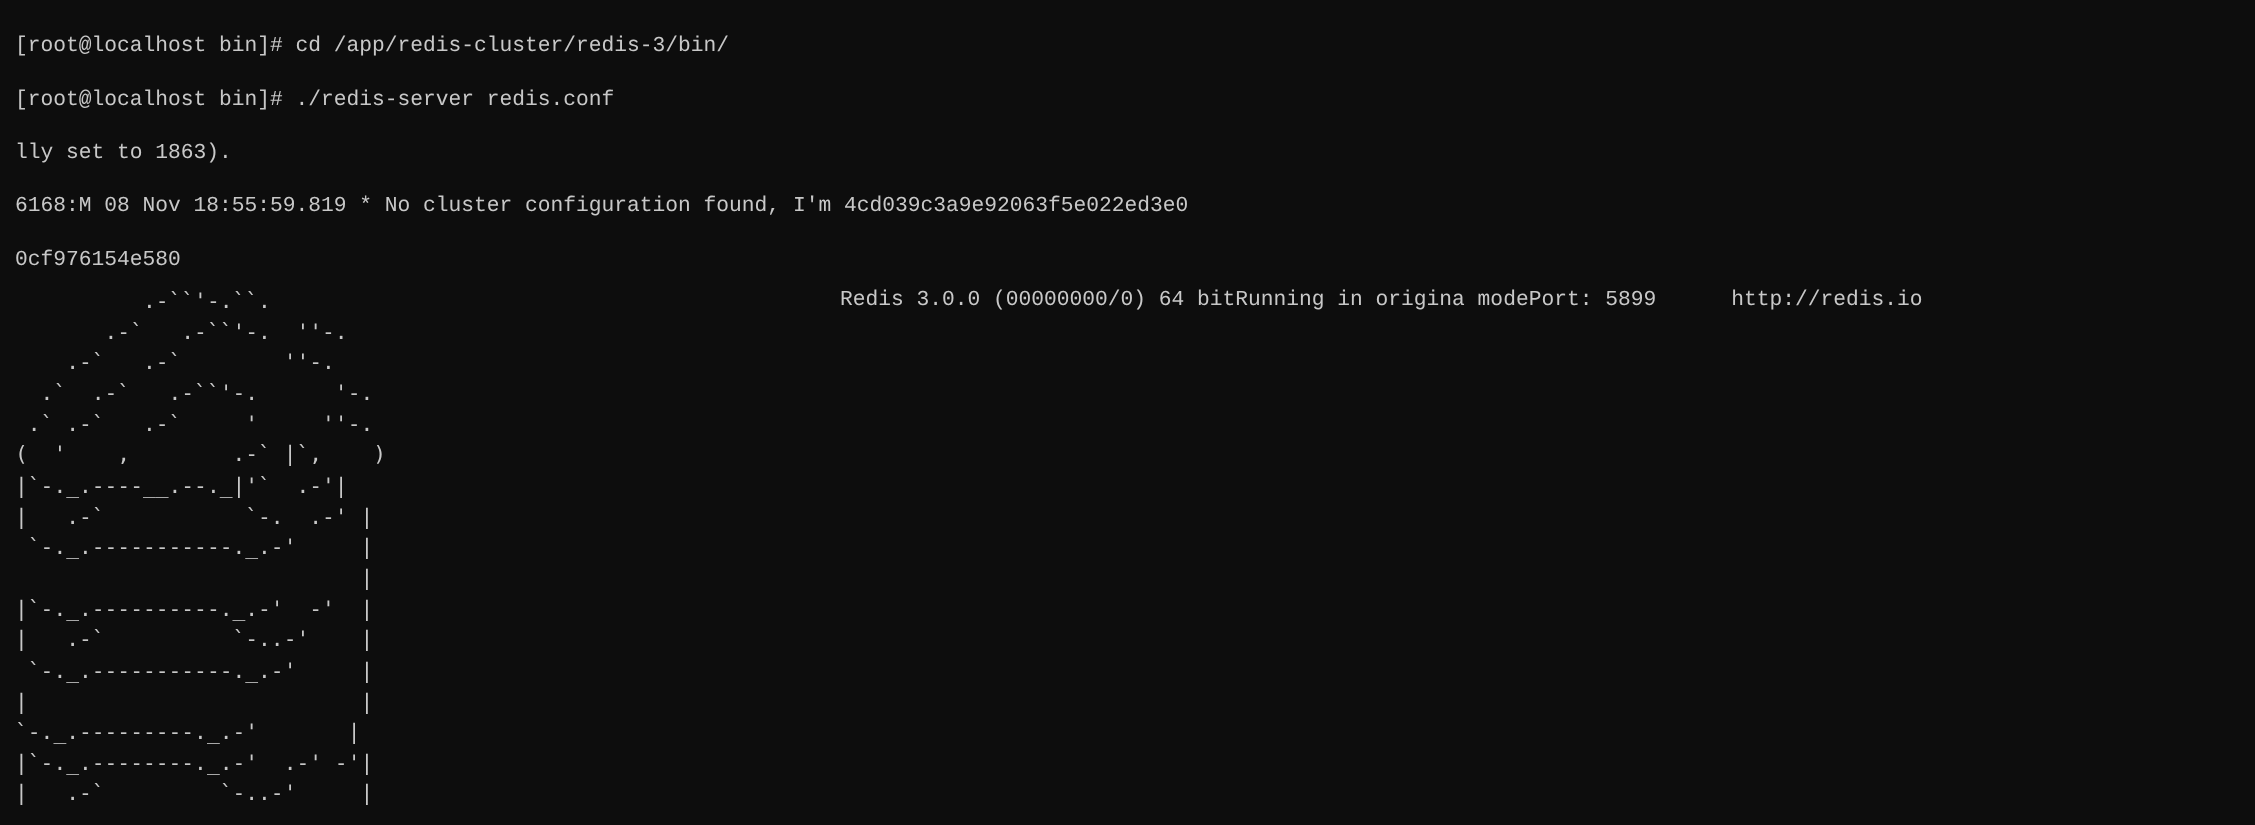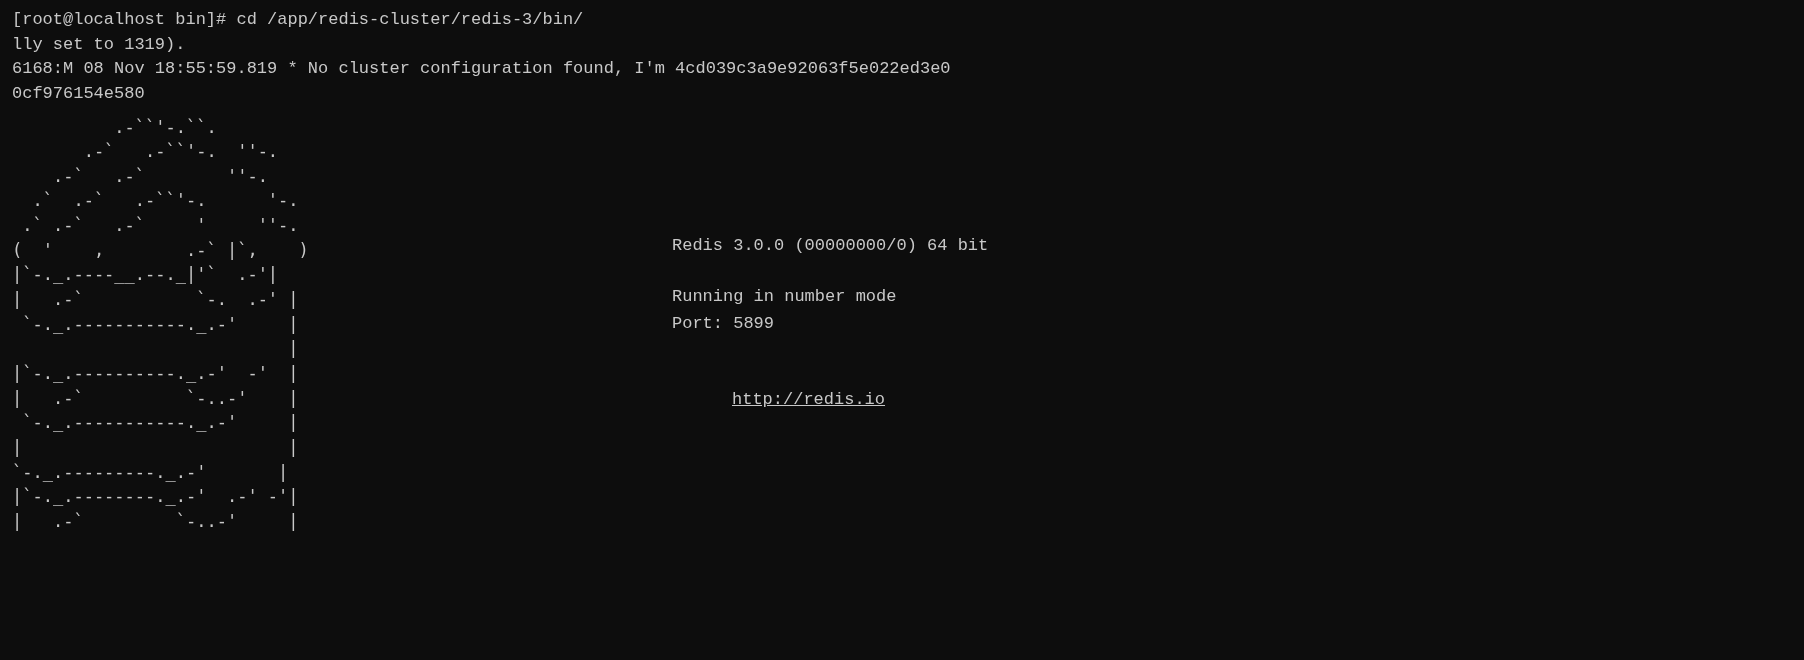--- a/index.html
+++ b/index.html
@@ -17,67 +17,69 @@
       min-height: 660px;
       padding: 8px 12px;
       overflow: hidden;
     }
     .terminal {
       width: 100%;
     }
     .line {
       white-space: pre;
       display: block;
+      margin-top: 18px;
     }
     .ascii-section {
       display: flex;
       flex-direction: row;
       margin-top: 8px;
     }
     .ascii-art {
       white-space: pre;
       font-size: 17px;
       line-height: 1.45;
       color: #c8c8c8;
       min-width: 620px;
     }
     .redis-info {
       white-space: pre;
       font-size: 17px;
       line-height: 1.45;
       color: #c8c8c8;
       padding-left: 40px;
       display: flex;
-      flex-direction: column;
+      flex-direction: row;
       justify-content: center;
     }
     .info-line {
       display: block;
       margin-bottom: 2px;
     }
     .info-spacer {
       display: block;
       height: 1.45em;
     }
   </style>
 </head>
 <body>
 
 <div class="terminal">
   <span class="line">[root@localhost bin]# cd /app/redis-cluster/redis-3/bin/</span>
-  <span class="line">lly set to 1319).</span>
+  <span class="line">[root@localhost bin]# ./redis-server redis.conf</span>
+  <span class="line">lly set to 1863).</span>
   <span class="line">6168:M 08 Nov 18:55:59.819 * No cluster configuration found, I'm 4cd039c3a9e92063f5e022ed3e0</span>
   <span class="line">0cf976154e580</span>
 
   <div class="ascii-section">
     <pre class="ascii-art">          .-``'-.``.<br>       .-`   .-``'-.  ''-.<br>    .-`   .-`        ''-.<br>  .`  .-`   .-``'-.      '-.<br> .` .-`   .-`     '     ''-.<br>(  '    ,        .-` |`,    )<br>|`-._.----__.--._|'`  .-'|<br>|   .-`           `-.  .-' |<br> `-._.-----------._.-'     |<br>                           |<br>|`-._.----------._.-'  -'  |<br>|   .-`          `-..-'    |<br> `-._.-----------._.-'     |<br>|                          |<br>`-._.---------._.-'       |<br>|`-._.--------._.-'  .-' -'|<br>|   .-`         `-..-'     |</pre>
 
     <div class="redis-info">
       <span class="info-line">Redis 3.0.0 (00000000/0) 64 bit</span>
       <span class="info-spacer"></span>
-      <span class="info-line">Running in number mode</span>
+      <span class="info-line">Running in origina mode</span>
       <span class="info-line">Port: 5899</span>
       <span class="info-spacer"></span>
       <span class="info-spacer"></span>
-      <span class="info-line" style="padding-left: 60px; text-decoration: underline;">http://redis.io</span>
+      <span class="info-line" style="padding-left: 60px;">http://redis.io</span>
     </div>
   </div>
 </div>
 
 </body></html>

